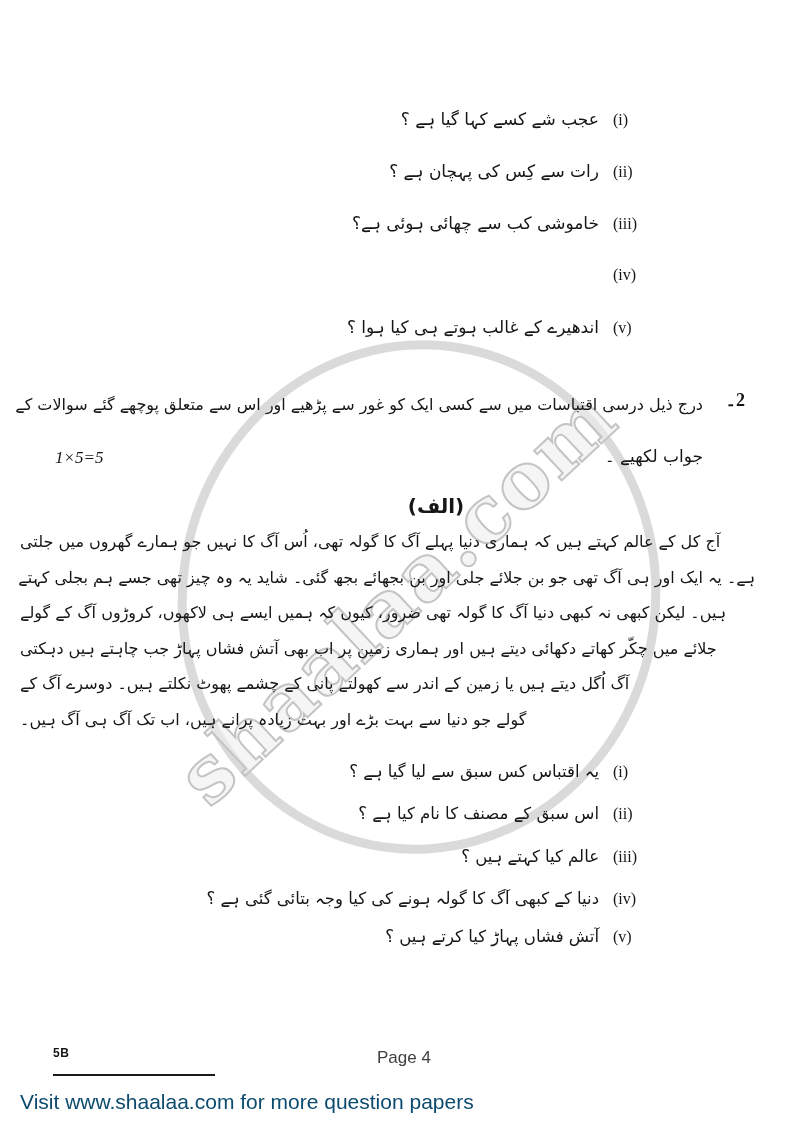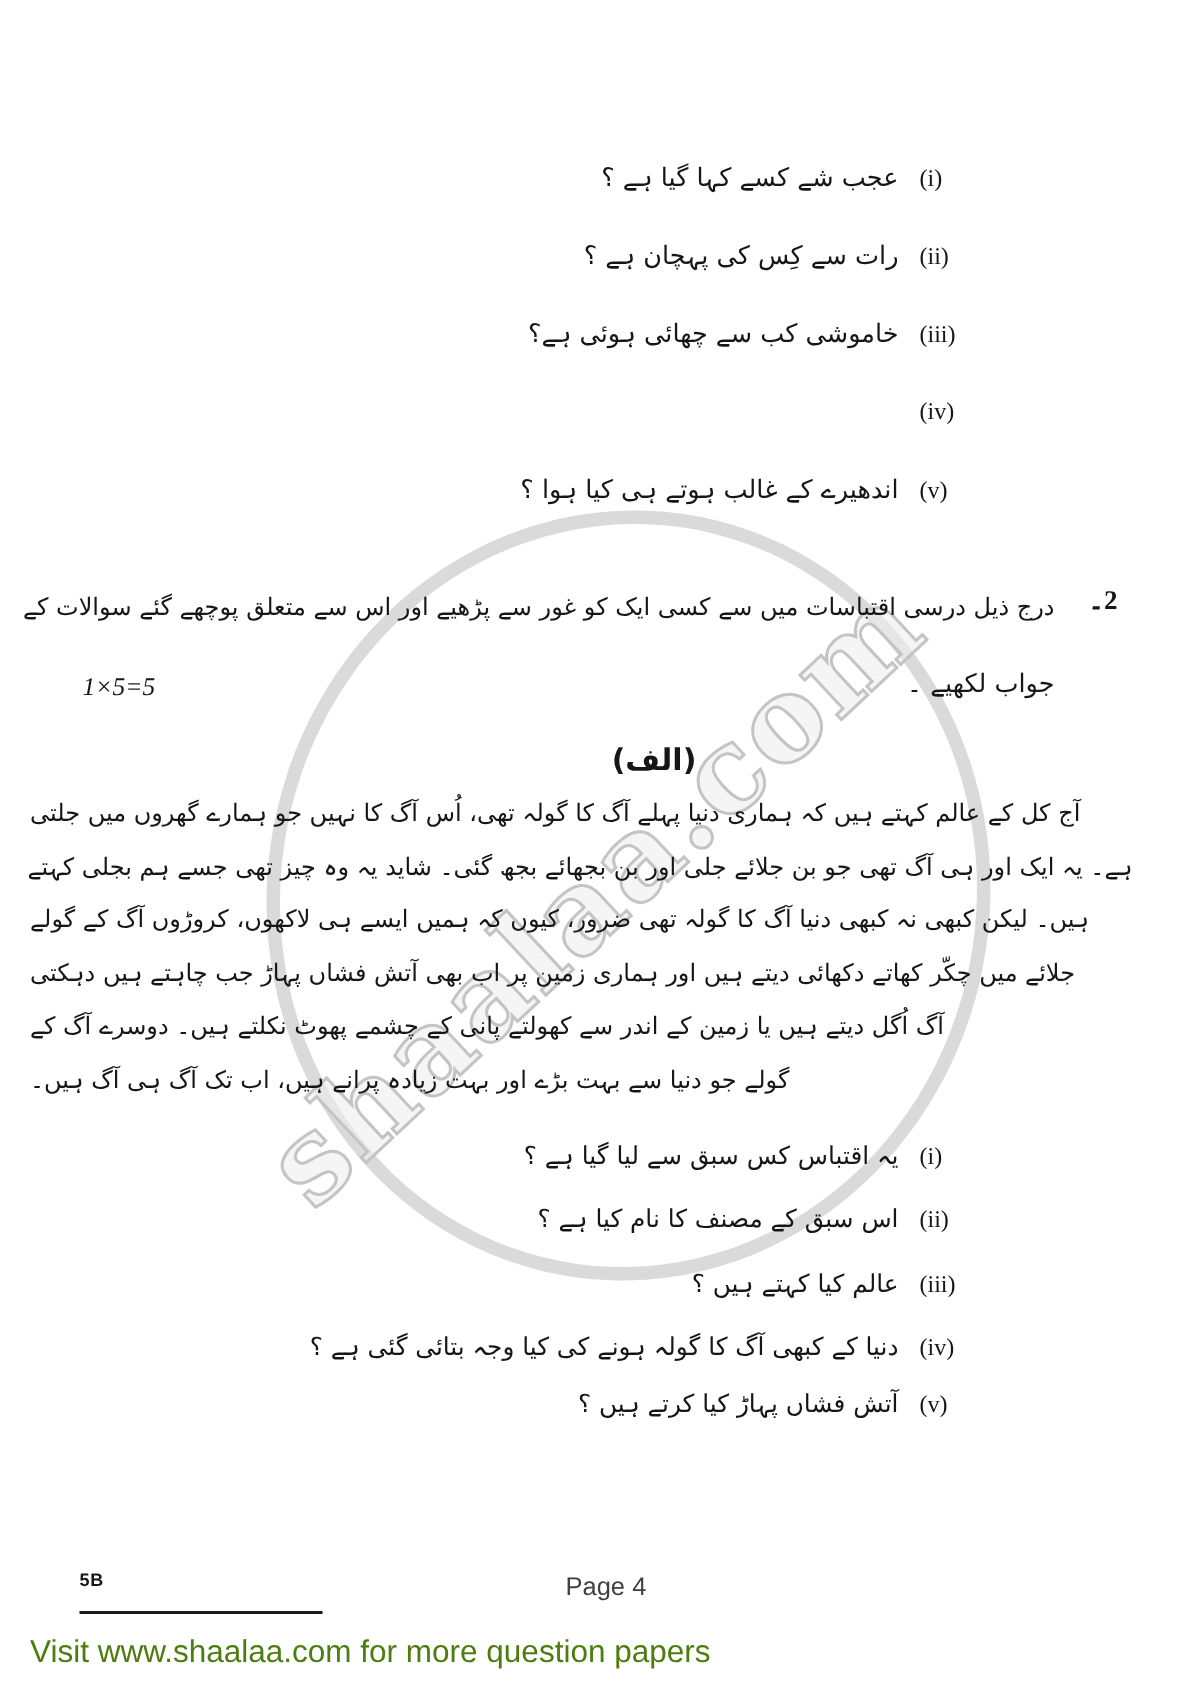--- a/index.html
+++ b/index.html
@@ -58,21 +58,21 @@
     position:absolute;left:53px;top:1046px;z-index:2;
     font-family:"Liberation Sans",sans-serif;font-weight:700;font-size:12px;letter-spacing:.5px;
   }
   .fline{position:absolute;left:53px;top:1074px;width:162px;height:2px;background:#1a1a1a;z-index:2;}
   .fpage{
     position:absolute;left:377px;top:1048px;z-index:2;
     font-family:"Liberation Sans",sans-serif;font-size:17px;color:#404040;
   }
   .fvisit{
     position:absolute;left:20px;top:1090px;z-index:2;
-    font-family:"Liberation Sans",sans-serif;font-size:21px;color:#4d7c0f;
+    font-family:"Liberation Sans",sans-serif;font-size:21px;color:#0c4a6e;
   }
 </style>
 </head>
 <body>
 
 <div class="page">
 
   <div class="wm-ring"></div>
   <div class="wm-text">shaalaa.com</div>
 

